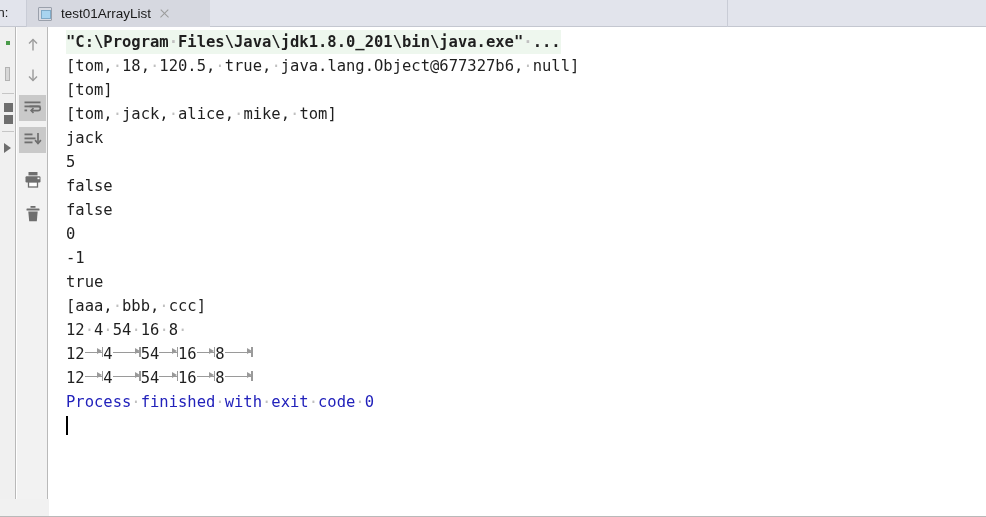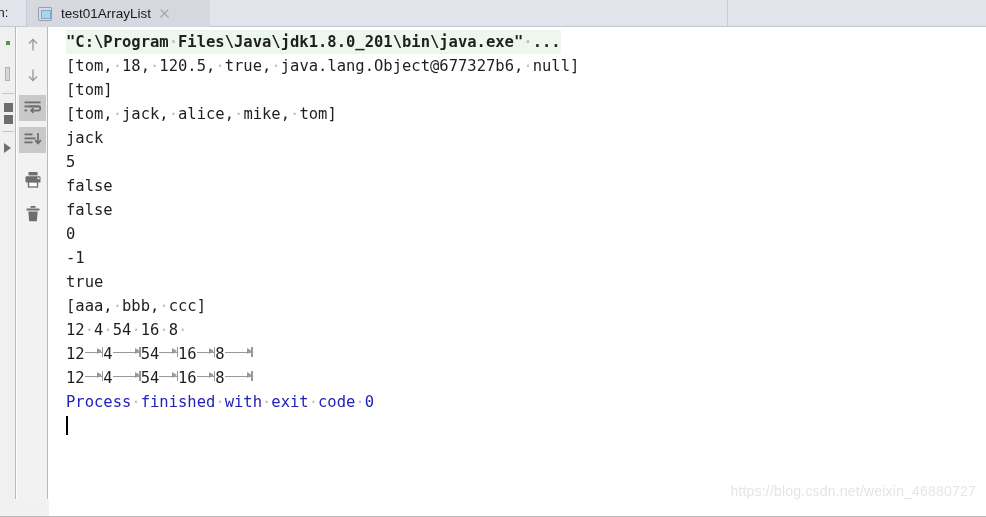--- a/index.html
+++ b/index.html
@@ -250,17 +250,16 @@
         <rect x="2" y="3.4" width="13" height="2.2" rx=".6" fill="#6e6e6e"></rect>
         <path d="M3.8 6.4 L13.2 6.4 L12.3 16.2 L4.7 16.2 Z" fill="#6e6e6e"></path>
       </svg>
     </div>
   </div>
 
   <div class="console">
     <div class="lines" id="console-lines"><div class="line"><span class="cmdline"><span class="out">"C:\Program</span><span class="ws">·</span><span class="out">Files\Java\jdk1.8.0_201\bin\java.exe"</span><span class="ws">·</span><span class="out">...</span></span></div><div class="line"><span><span class="out">[tom,</span><span class="ws">·</span><span class="out">18,</span><span class="ws">·</span><span class="out">120.5,</span><span class="ws">·</span><span class="out">true,</span><span class="ws">·</span><span class="out">java.lang.Object@677327b6,</span><span class="ws">·</span><span class="out">null]</span></span></div><div class="line"><span><span class="out">[tom]</span></span></div><div class="line"><span><span class="out">[tom,</span><span class="ws">·</span><span class="out">jack,</span><span class="ws">·</span><span class="out">alice,</span><span class="ws">·</span><span class="out">mike,</span><span class="ws">·</span><span class="out">tom]</span></span></div><div class="line"><span><span class="out">jack</span></span></div><div class="line"><span><span class="out">5</span></span></div><div class="line"><span><span class="out">false</span></span></div><div class="line"><span><span class="out">false</span></span></div><div class="line"><span><span class="out">0</span></span></div><div class="line"><span><span class="out">-1</span></span></div><div class="line"><span><span class="out">true</span></span></div><div class="line"><span><span class="out">[aaa,</span><span class="ws">·</span><span class="out">bbb,</span><span class="ws">·</span><span class="out">ccc]</span></span></div><div class="line"><span><span class="out">12</span><span class="ws">·</span><span class="out">4</span><span class="ws">·</span><span class="out">54</span><span class="ws">·</span><span class="out">16</span><span class="ws">·</span><span class="out">8</span><span class="ws">·</span></span></div><div class="line"><span><span class="out">12</span><span class="tabmark" style="width: 18.66px;"><span class="shaft"></span><span class="headv"></span><span class="heada"></span></span><span class="out">4</span><span class="tabmark" style="width: 27.99px;"><span class="shaft"></span><span class="headv"></span><span class="heada"></span></span><span class="out">54</span><span class="tabmark" style="width: 18.66px;"><span class="shaft"></span><span class="headv"></span><span class="heada"></span></span><span class="out">16</span><span class="tabmark" style="width: 18.66px;"><span class="shaft"></span><span class="headv"></span><span class="heada"></span></span><span class="out">8</span><span class="tabmark" style="width: 27.99px;"><span class="shaft"></span><span class="headv"></span><span class="heada"></span></span></span></div><div class="line"><span><span class="out">12</span><span class="tabmark" style="width: 18.66px;"><span class="shaft"></span><span class="headv"></span><span class="heada"></span></span><span class="out">4</span><span class="tabmark" style="width: 27.99px;"><span class="shaft"></span><span class="headv"></span><span class="heada"></span></span><span class="out">54</span><span class="tabmark" style="width: 18.66px;"><span class="shaft"></span><span class="headv"></span><span class="heada"></span></span><span class="out">16</span><span class="tabmark" style="width: 18.66px;"><span class="shaft"></span><span class="headv"></span><span class="heada"></span></span><span class="out">8</span><span class="tabmark" style="width: 27.99px;"><span class="shaft"></span><span class="headv"></span><span class="heada"></span></span></span></div><div class="line"><span><span class="info">Process</span><span class="ws">·</span><span class="info">finished</span><span class="ws">·</span><span class="info">with</span><span class="ws">·</span><span class="info">exit</span><span class="ws">·</span><span class="info">code</span><span class="ws">·</span><span class="info">0</span></span></div><div class="line"><span class="caret"></span></div></div>
   </div>
 
-  <div class="watermark">https://blog.csdn.net/weixin_46880727</div>
 
   <div class="bottomfill"></div>
   <div class="bottomline"></div>
 </div>
 
 </body></html>

